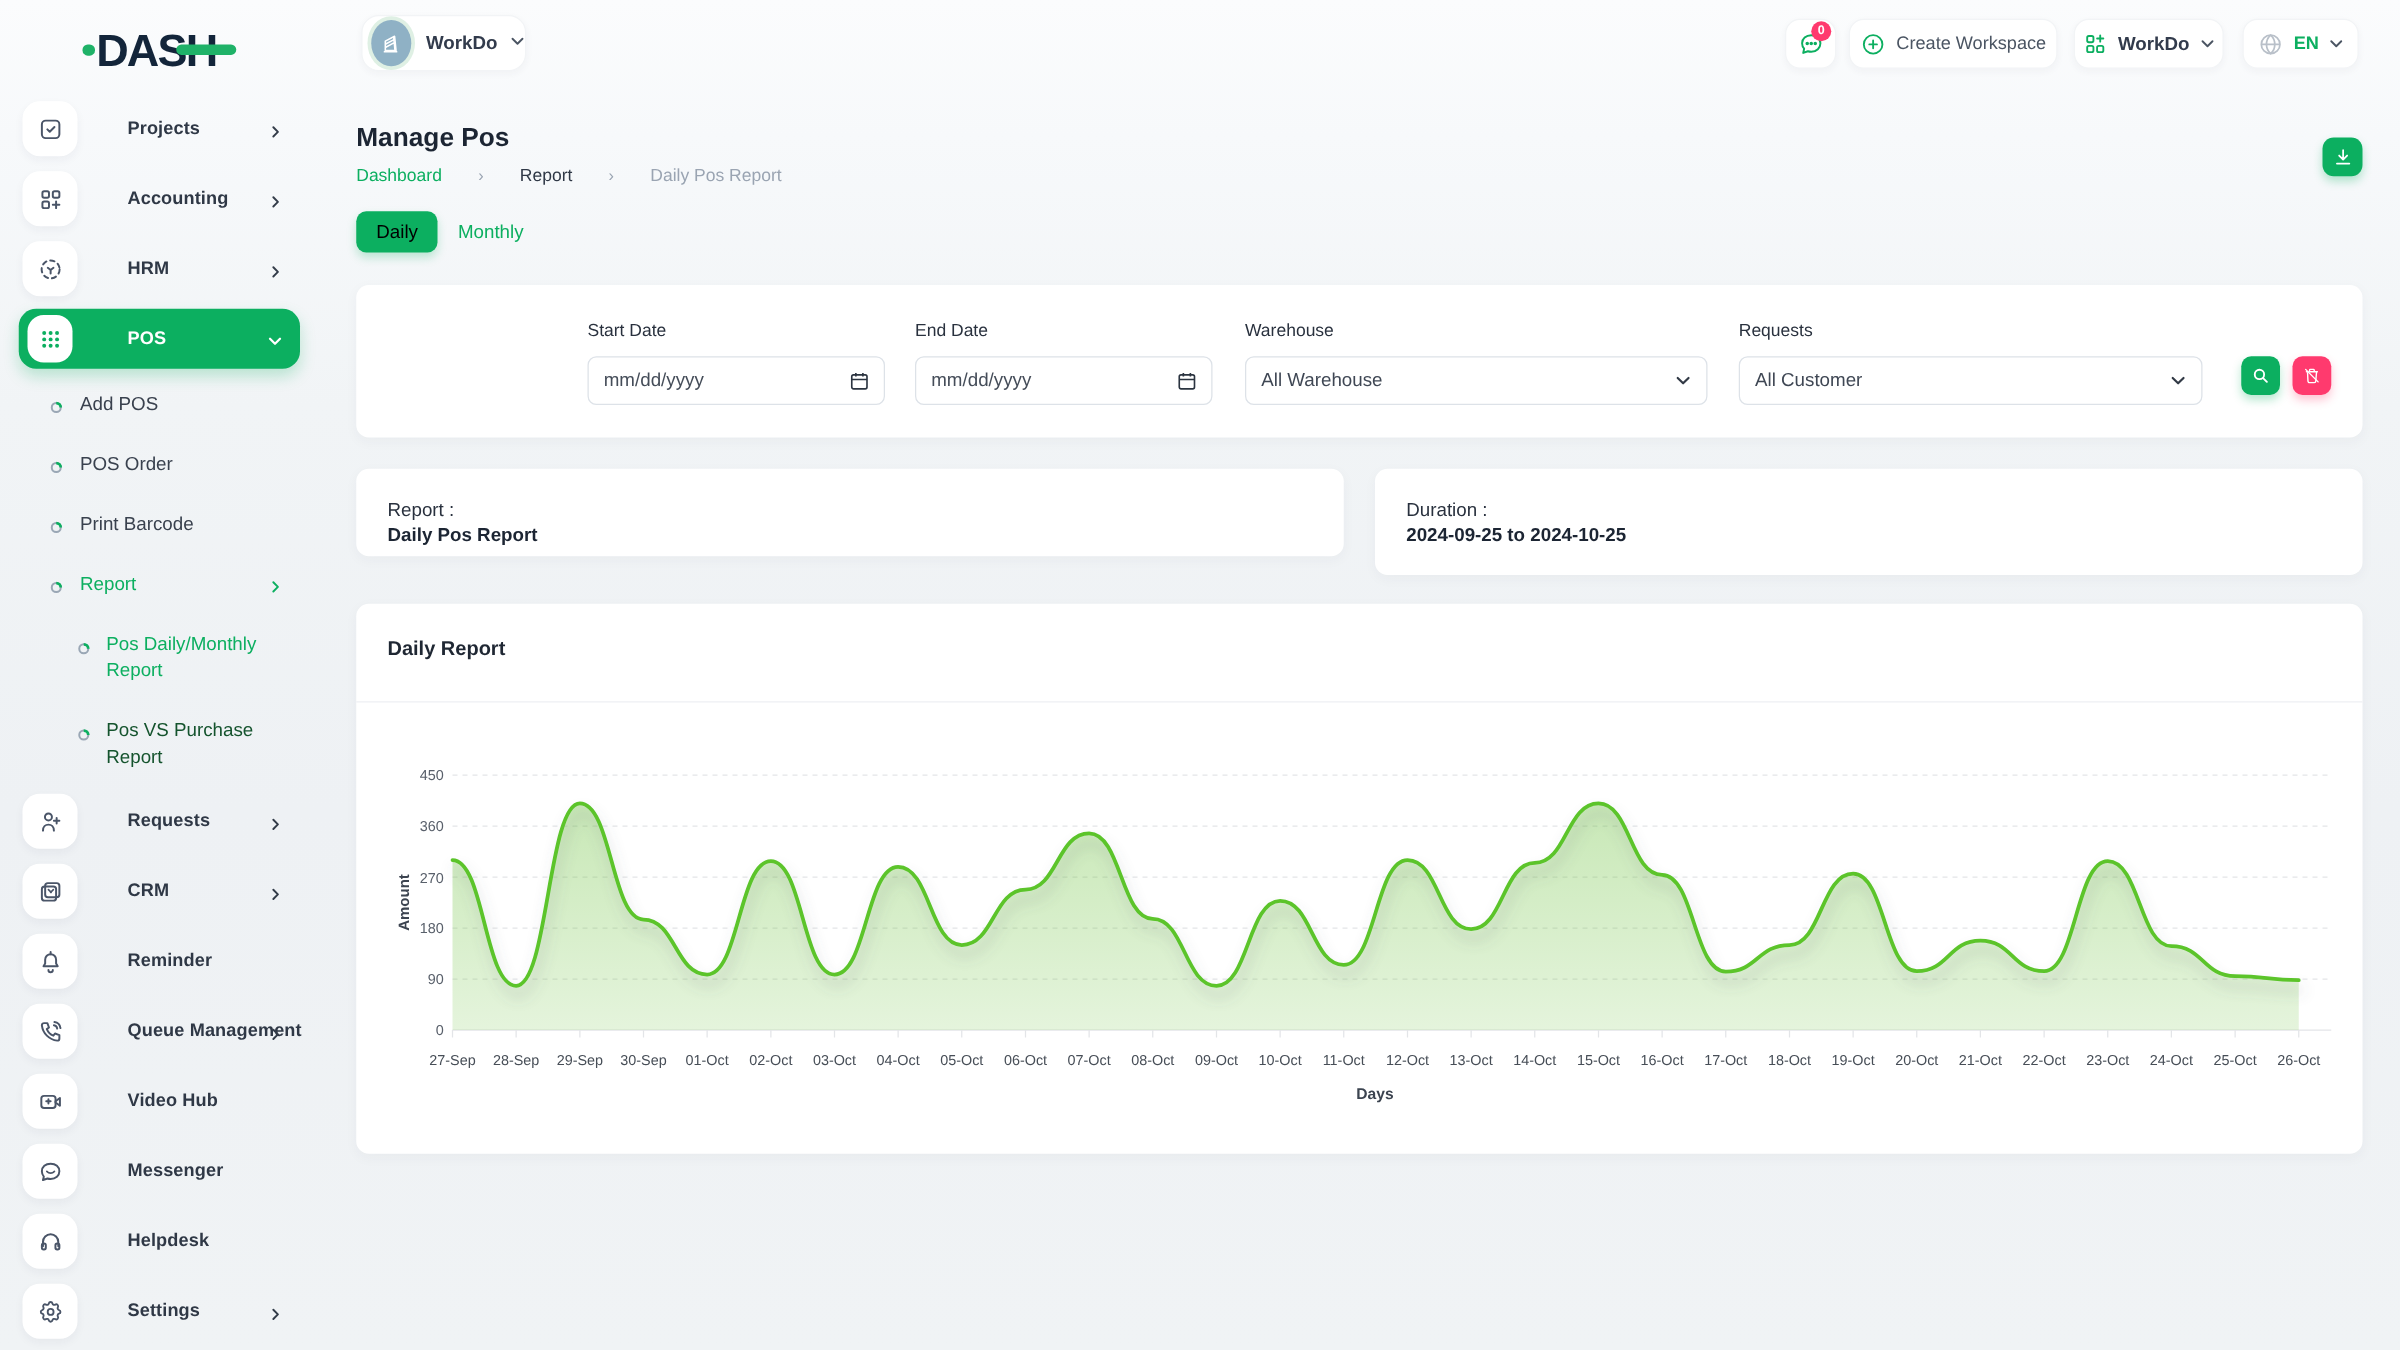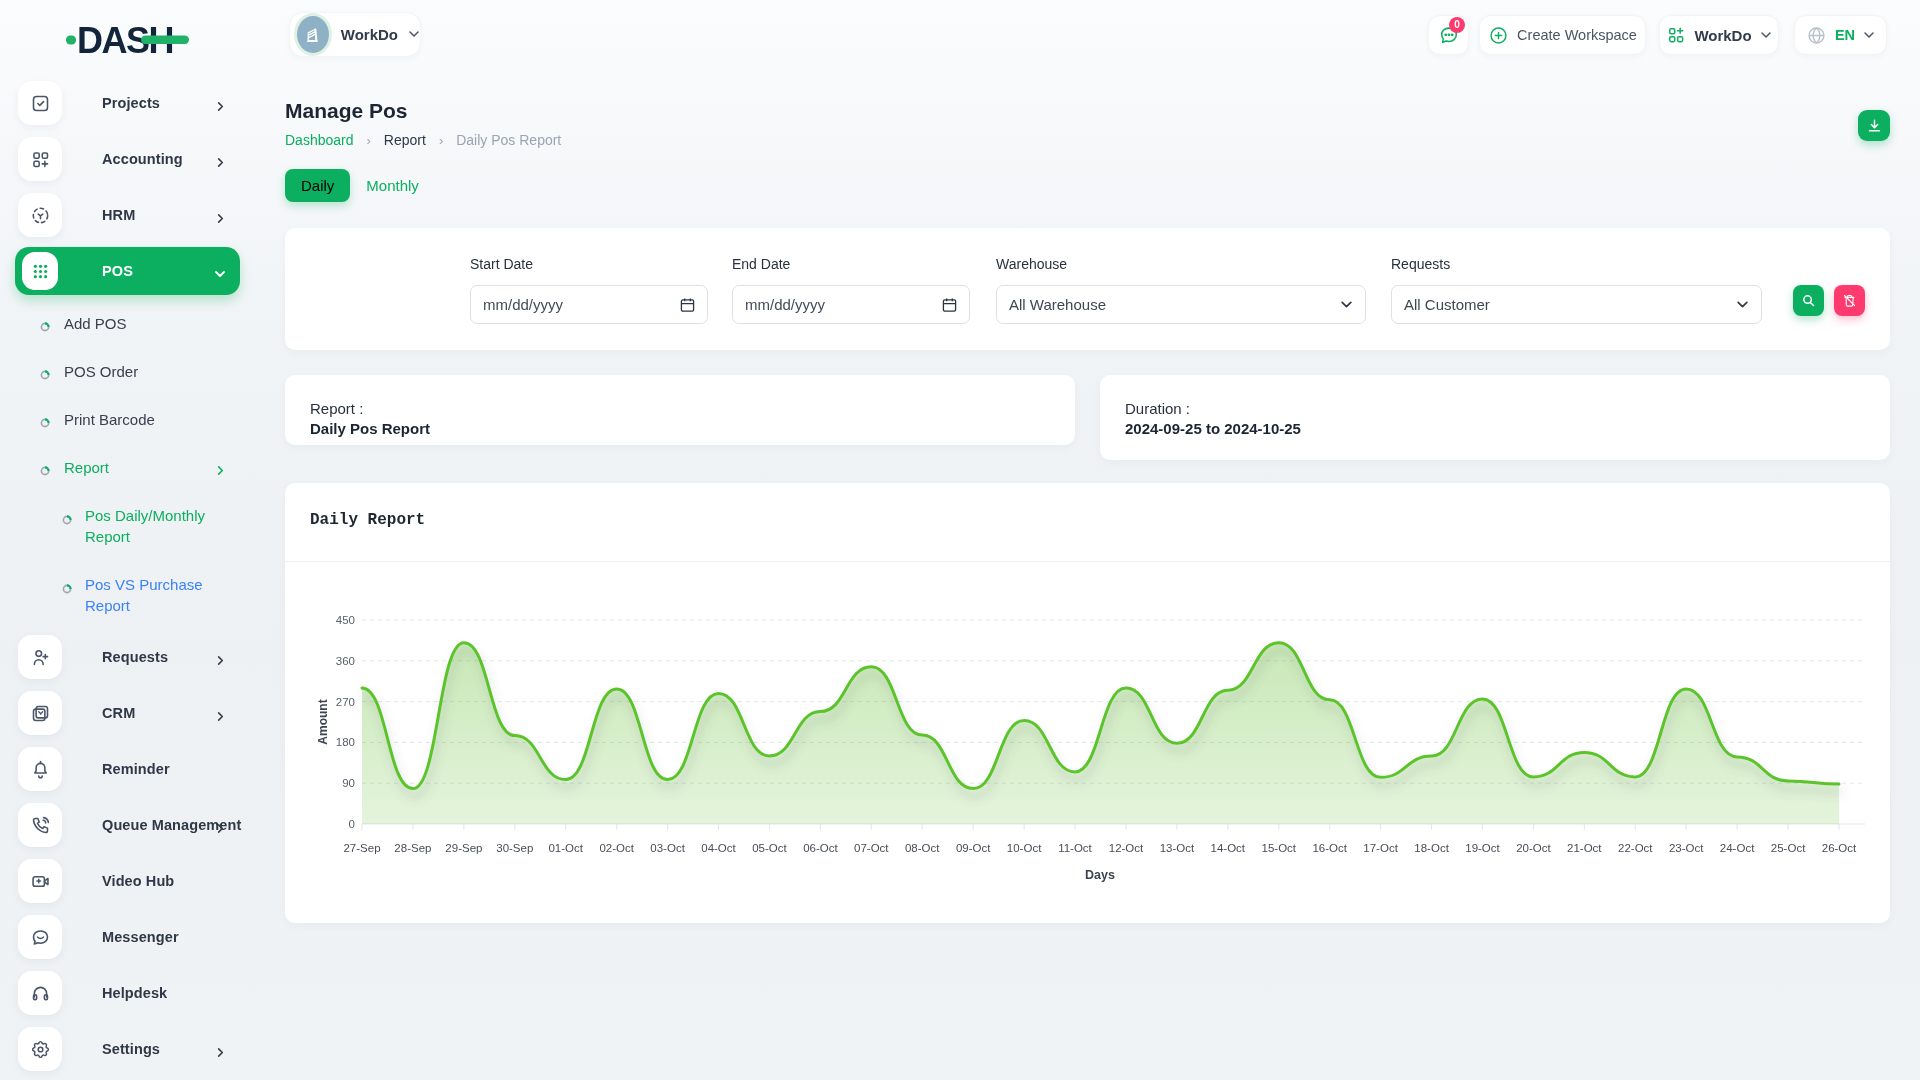--- a/index.html
+++ b/index.html
@@ -28,21 +28,21 @@
 }
 .nav-item.active .ibox { left:22px; top:9px; width:36px; height:38px; border-radius:13px; box-shadow:none; }
 .nav-item.active .lbl { color:#fff; }
 .sub-item { position:relative; height:48px; display:flex; align-items:center; }
 .sub-item .dot { position:absolute; left:40px; top:50%; margin-top:-5px; }
 .sub-item .lbl { margin-left:64px; font-size:15px; color:#39414e; }
 .sub-item .chev { position:absolute; right:34px; top:50%; margin-top:-5px; }
 .sub-item.green .lbl { color:#0caf60; }
 .sub2 { position:relative; height:69px; display:flex; align-items:center; }
 .sub2 .dot { position:absolute; left:62px; top:20px; }
-.sub2 .lbl { margin-left:85px; width:132px; font-size:15px; line-height:21px; color:#3b82f6; }
+.sub2 .lbl { margin-left:85px; width:132px; font-size:15px; line-height:21px; color:#14532d; }
 .sub2.green .lbl { color:#0caf60; }
 
 .main { position:absolute; left:260px; top:0; width:1660px; height:1080px; }
 .pill {
   background:#fff; border-radius:12px; display:flex; align-items:center;
   box-shadow:0 2px 6px rgba(40,50,70,.04); border:1px solid #f2f4f6;
 }
 .ws-pill { position:absolute; left:29px; top:12px; width:132px; height:45px; border-radius:14px; }
 .ws-av { width:37px; height:37px; border-radius:50%; background:#8fb1c5; margin-left:7px;
   display:flex; align-items:center; justify-content:center; box-shadow:0 0 0 3px #dff0e4; }
@@ -50,21 +50,21 @@
 .ws-chev { margin-left:10px; }
 .top-right { position:absolute; left:0; top:15px; width:100%; height:40px; }
 .top-right .pill { position:absolute; top:0; height:40px; justify-content:center; gap:8px; }
 .chat-btn { left:1168px; width:41px; }
 .badge { position:absolute; right:3px; top:1px; width:16px; height:16px; border-radius:50%;
   background:#ff3a6e; color:#fff; font-size:10px; line-height:16px; text-align:center; font-weight:bold; }
 .cw-btn { left:1219px; width:167px; font-size:14.5px; color:#4b5563; }
 .wd-btn { left:1399px; width:120px; font-size:15px; font-weight:bold; color:#323b4c; }
 .en-btn { left:1534px; width:93px; font-size:14.5px; font-weight:bold; color:#0caf60; }
 .h1 { position:absolute; left:25px; top:99px; font-size:21px; font-weight:bold; color:#1c2533; }
-.crumbs { position:absolute; left:25px; top:132px; font-size:14px; color:#9aa4b2; display:flex; gap:13px; align-items:center; }
+.crumbs { position:absolute; left:25px; top:132px; font-size:14px; color:#9aa4b2; display:flex; gap:29px; align-items:center; }
 .crumbs a { color:#0caf60; text-decoration:none; }
 .crumbs .dark { color:#2f3846; }
 .crumbs .sep { color:#9aa4b2; font-size:13px; }
 .dl-btn { position:absolute; right:30px; top:110px; width:32px; height:31px; background:#0caf60;
   border-radius:9px; display:flex; align-items:center; justify-content:center;
   box-shadow:0 4px 8px rgba(12,175,96,.3); }
 .tabs { position:absolute; left:25px; top:169px; display:flex; align-items:center; }
 .tab-on { height:33px; padding:0 16px; background:#0caf60; color:#000000; font-size:15px;
   border-radius:8px; display:flex; align-items:center; box-shadow:0 4px 8px rgba(12,175,96,.25); }
 .tab-off { margin-left:16px; color:#0caf60; font-size:15px; }
@@ -74,21 +74,21 @@
 .f-input { position:absolute; top:57px; height:39px; background:#fff; border:1px solid #dde2e8;
   border-radius:7px; display:flex; align-items:center; padding:0 12px; font-size:15px; color:#3f4754; }
 .f-input .grow { flex:1; }
 .btn-sq { position:absolute; top:57px; width:31px; height:31px; border-radius:8px;
   display:flex; align-items:center; justify-content:center; }
 .info1 { left:25px; width:790px; top:375px; height:70px; }
 .info2 { left:840px; width:790px; top:375px; height:85px; }
 .info-t { position:absolute; left:25px; top:25px; font-size:15px; color:#29313e; }
 .info-b { position:absolute; left:25px; top:45px; font-size:15px; font-weight:bold; color:#1c2533; }
 .chart-card { left:25px; width:1605px; top:483px; height:440px; }
-.chart-head { position:absolute; left:0; top:0; right:0; height:79px; border-bottom:1px solid #eef0f3;font-family:Liberation Mono, monospace; }
+.chart-head { position:absolute; left:0; top:0; right:0; height:79px; border-bottom:1px solid #eef0f3; }
 .chart-head .t { position:absolute; left:25px; top:28px; font-size:16px; font-weight:bold; color:#1f2733; }
 svg text { font-family:"Liberation Sans", sans-serif; }
 </style>
 </head>
 <body>
 
 <aside class="sidebar">
   <div class="logo"><svg width="130" height="36" viewBox="0 0 130 36">
   <rect x="2" y="11.5" width="10" height="9" rx="4.2" fill="#1fb268"></rect>
   <text x="13" y="29" font-family="Liberation Sans, sans-serif" font-size="36" font-weight="bold" letter-spacing="-1.5" fill="#13253a">DASH</text>

